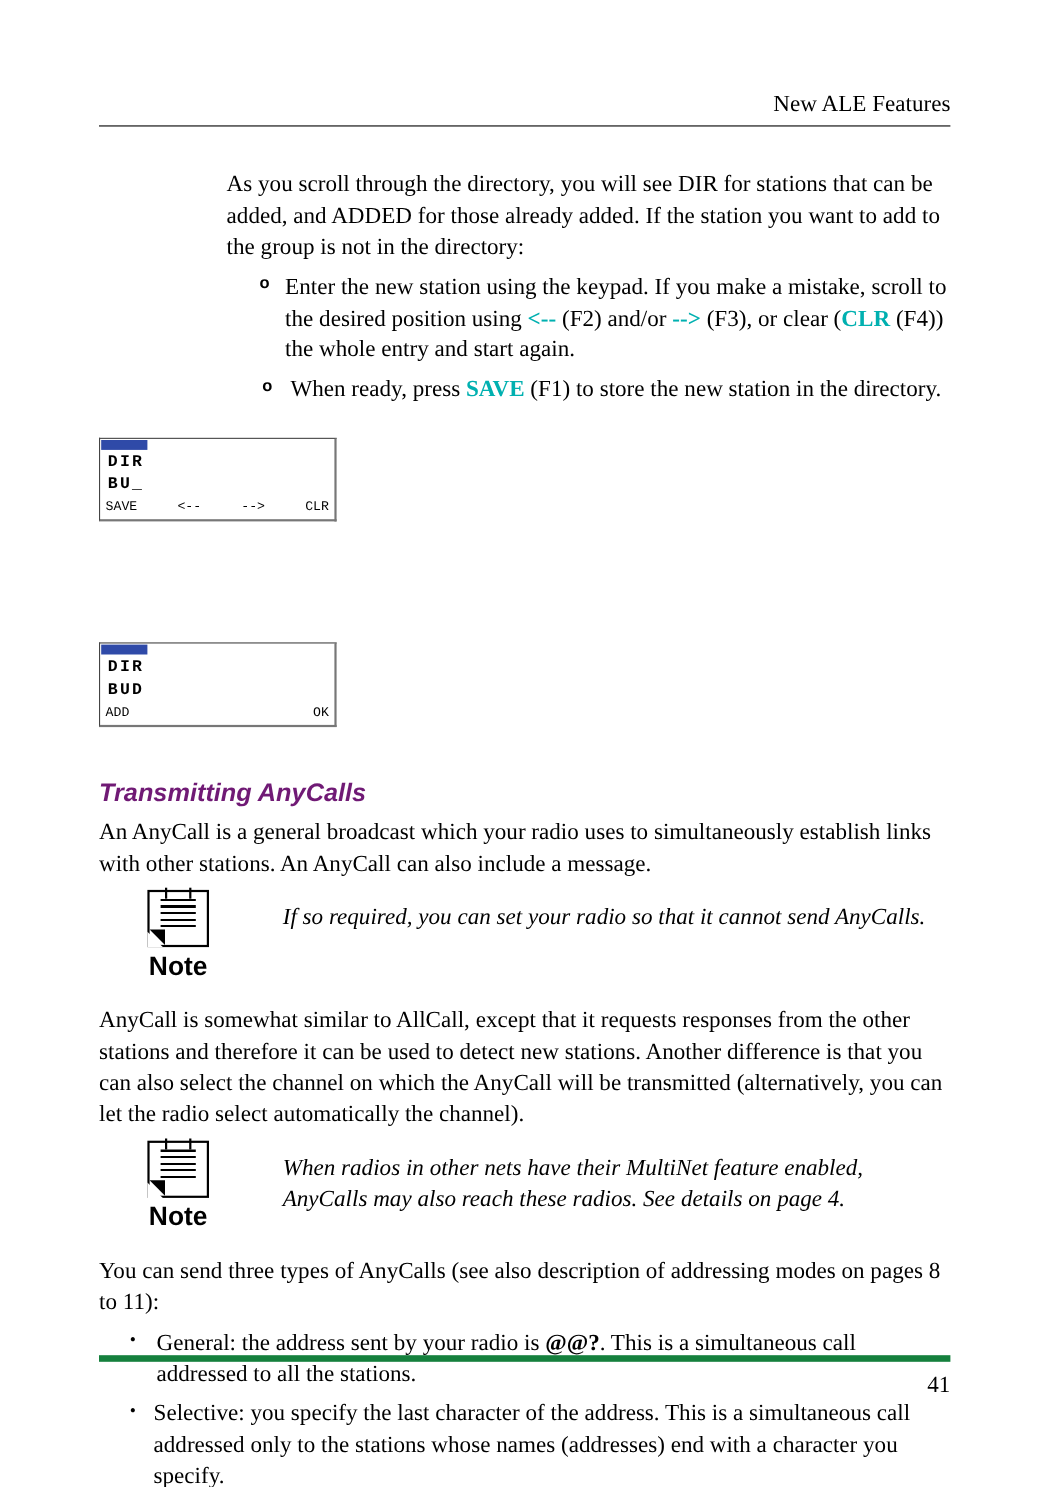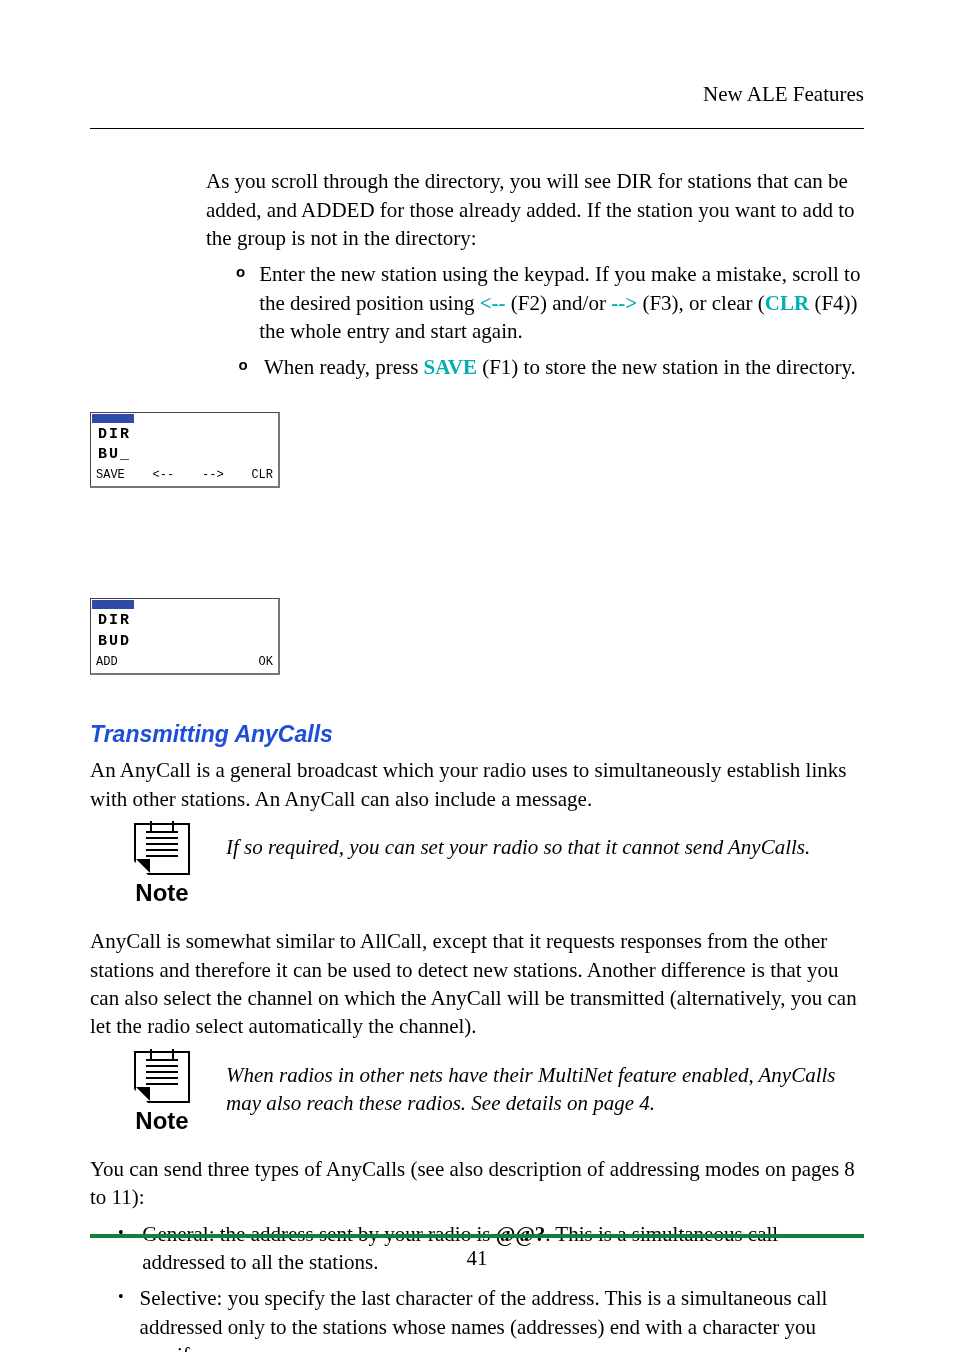--- a/index.html
+++ b/index.html
@@ -13,21 +13,21 @@
   .page {
     width: 954px;
     height: 1352px;
     box-sizing: border-box;
     padding: 80px 90px 30px 90px;
     position: relative;
   }
   .running-head {
     text-align: right;
     font-size: 21px;
-    padding-bottom: 20px;
+    padding-bottom: 6px;
     border-bottom: 1px solid #000;
     margin-bottom: 38px;
   }
   .two-col {
     display: flex;
     gap: 24px;
     flex-direction: column;
   }
   .left-body {
     flex: 1;
@@ -52,21 +52,21 @@
     line-height: 24px;
     width: 14px;
     text-align: center;
   }
   p { margin: 0; }
   .para-gap { margin-top: 8px; }
   .h2-blue {
     font-family: Arial, Helvetica, sans-serif;
     font-weight: bold;
     font-style: italic;
-    color: #1d4ed8;
+    color: #701a75;
     font-size: 23px;
     margin-top: 44px;
     margin-bottom: 6px;
   }
   .note-row {
     display: flex;
     gap: 20px;
     align-items: flex-start;
     margin-top: 10px;
     margin-bottom: 18px;
@@ -79,49 +79,50 @@
     font-family: Arial, Helvetica, sans-serif;
     font-weight: bold;
     font-size: 24px;
     margin-top: 2px;
     text-align: center;
   }
   .note-text {
     flex: 1;
     font-style: italic;
     padding-top: 10px;
+    margin-left: 31px;
   }
   .bullet-row {
     display: flex;
     gap: 16px;
     margin-top: 8px;
     padding-left: 28px;
   }
   .bullet-dot {
     width: 10px;
     font-size: 16px;
     line-height: 26px;
   }
   .soft-blue { color: #00b0b0; font-weight: bold; }
   .footer-line {
     position: absolute;
     left: 90px; right: 90px;
     bottom: 80px;
-    border-top: 4px solid #15803d;
-    text-align: center;
+    border-top: 6px solid #15803d;
+    text-align: right;
     padding-top: 6px;
     font-size: 21px;
   }
 
   
   .lcd-wrap {
     border: 1px solid #444;
     border-right: 2px solid #777;
     border-bottom: 2px solid #777;
-    width: 190px;
+    width: 216px;
     box-sizing: border-box;
     padding: 1px;
     margin-bottom: 110px;
     background: #fff;
   }
   .lcd-brand {
     background: #2f4aa8;
     height: 9px;
     width: 42px;
     margin: 0;

